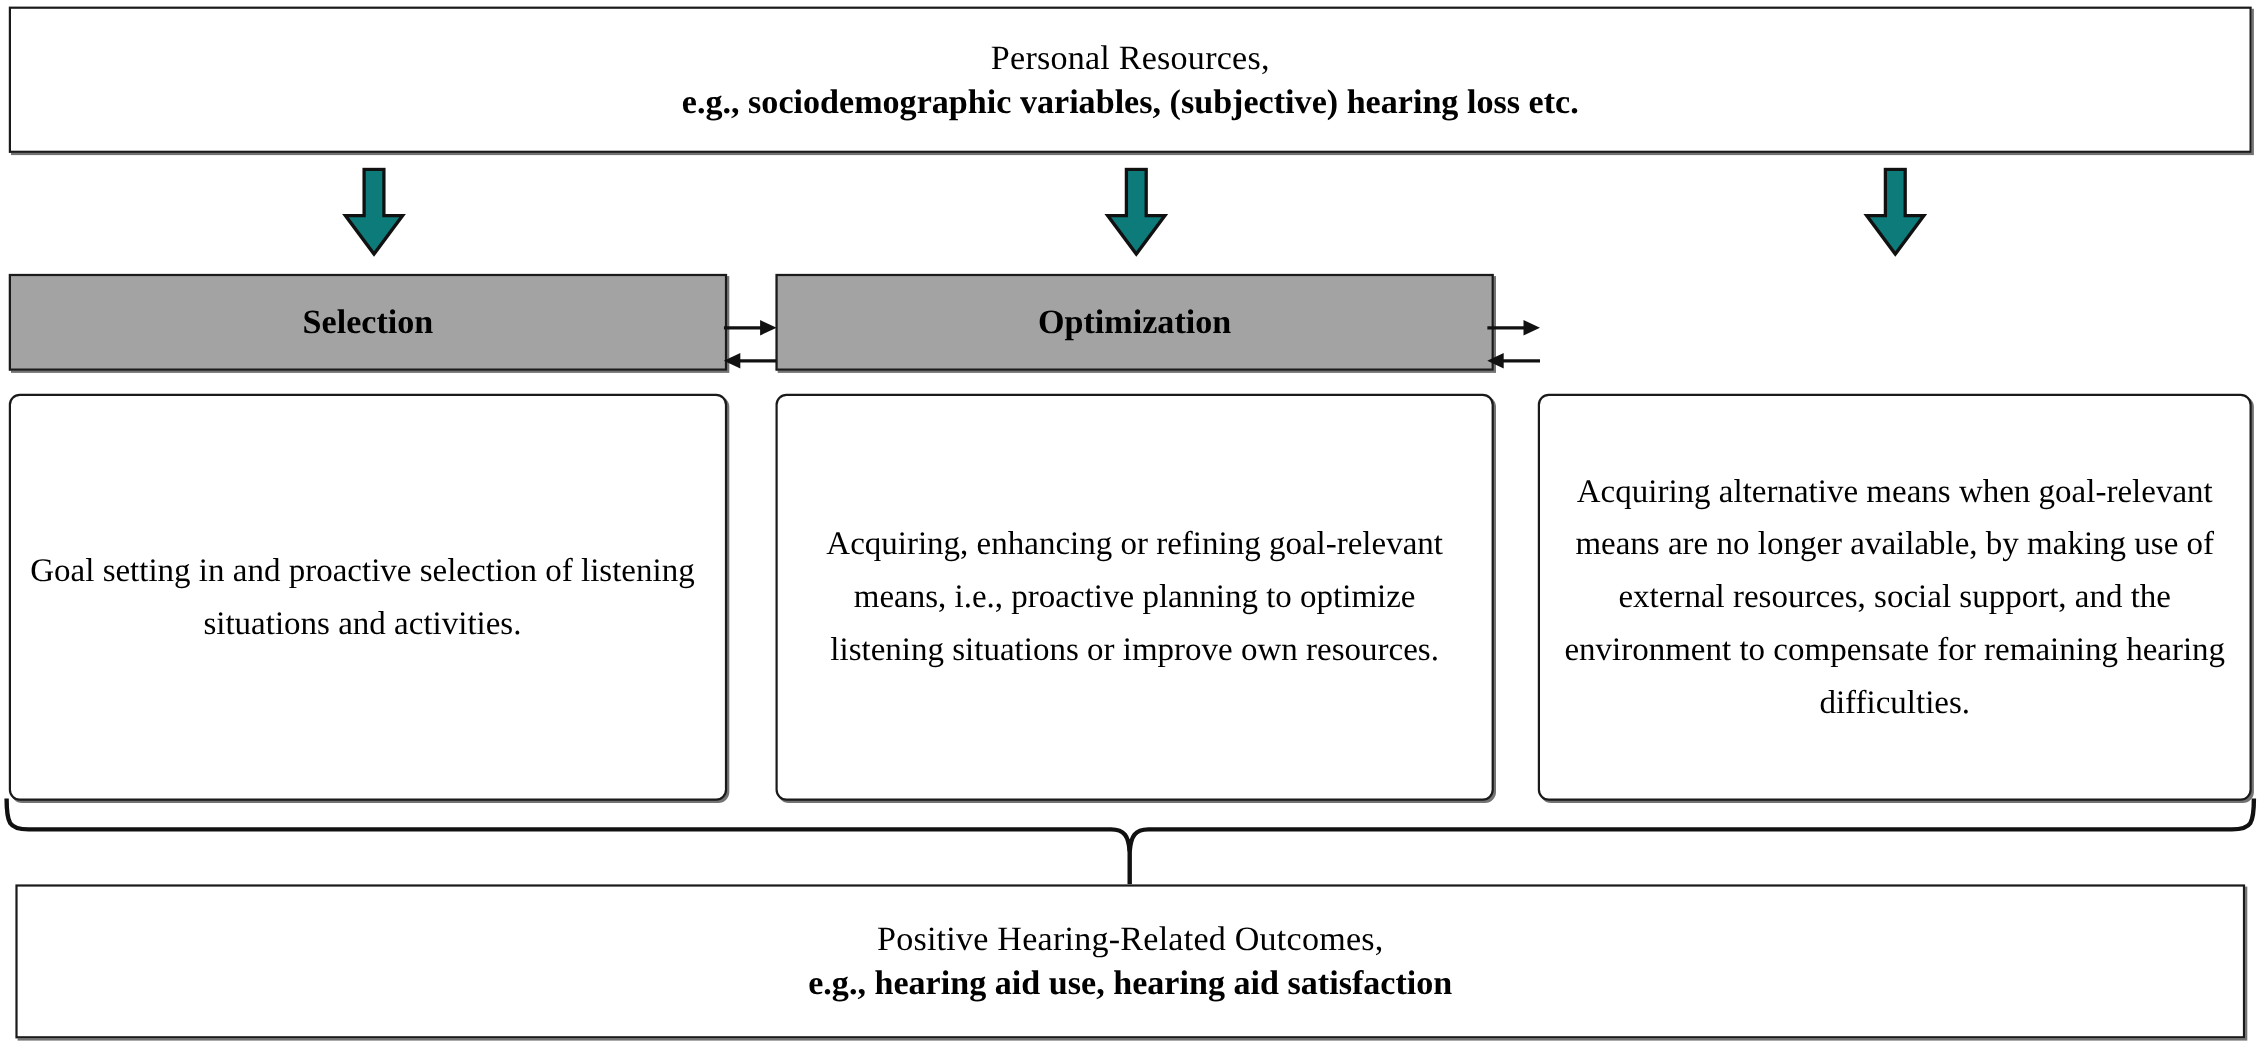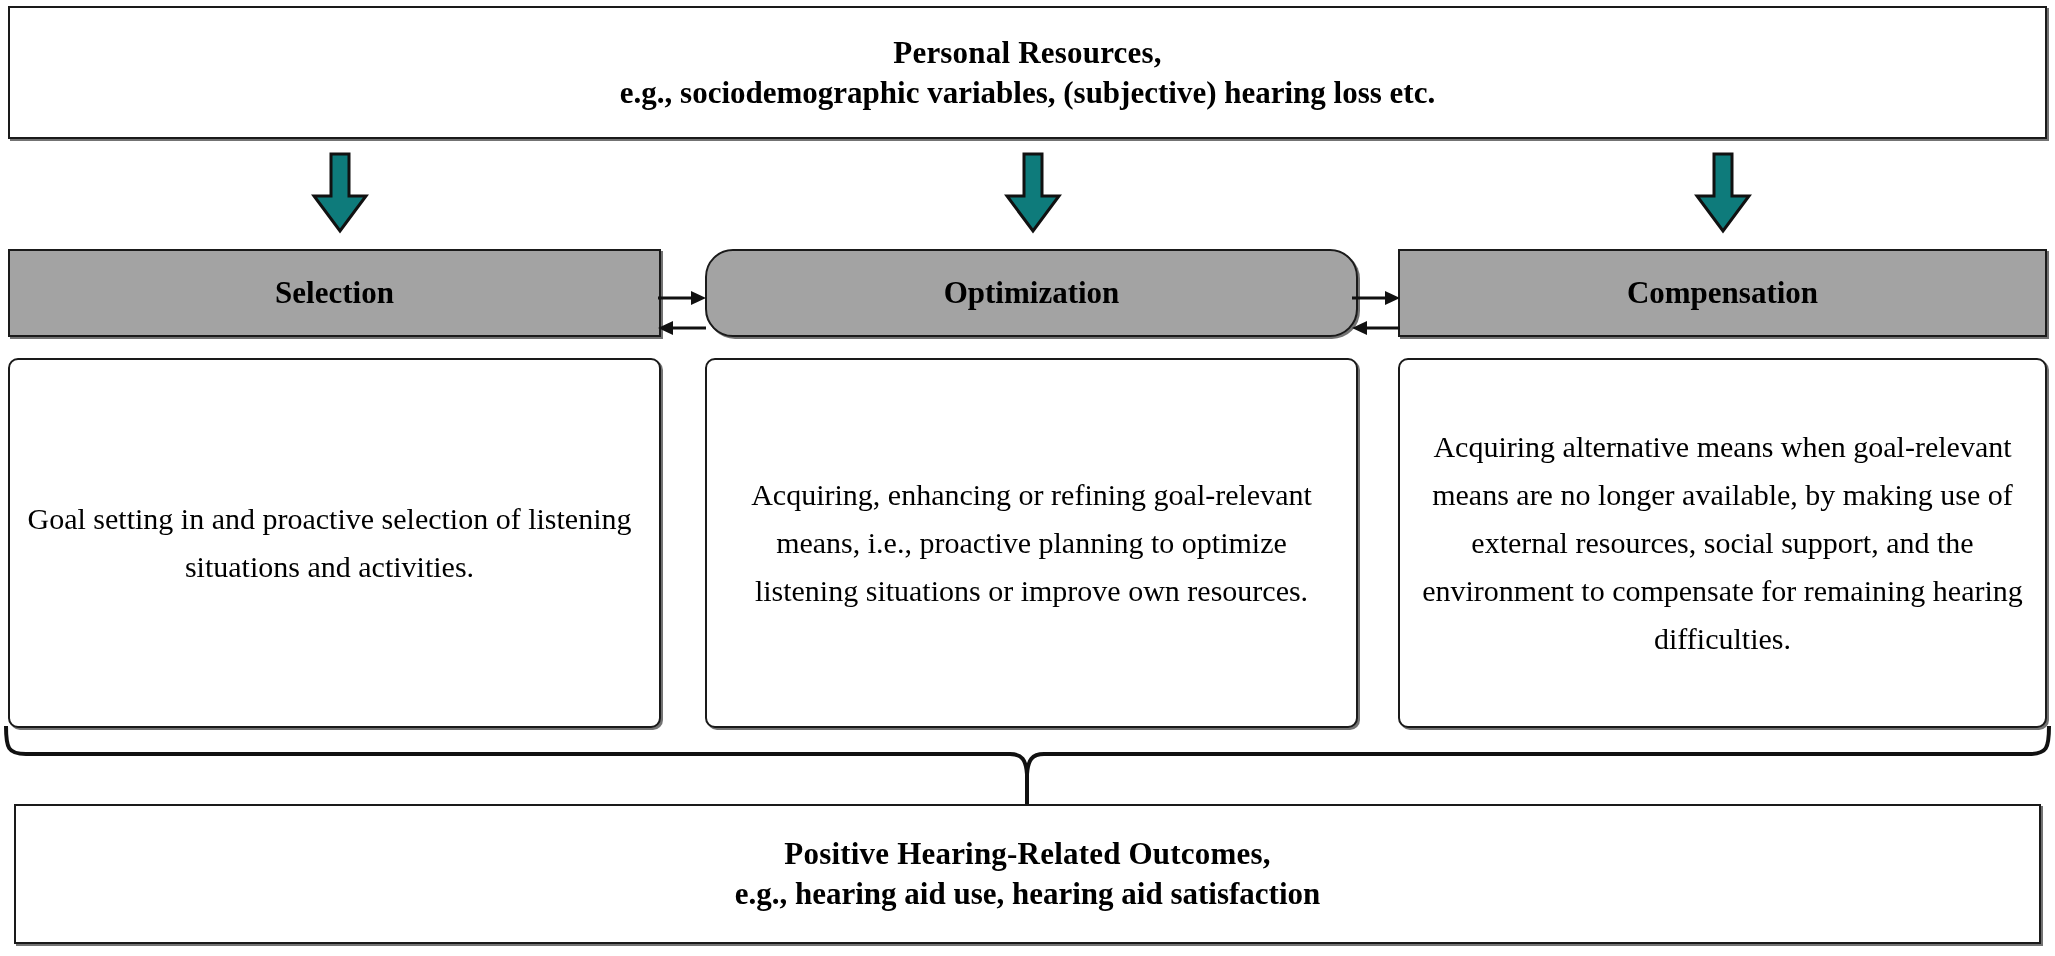--- a/index.html
+++ b/index.html
@@ -37,21 +37,21 @@
 
   
   #top-box {
     left: 8px;
     top: 6px;
     width: 2039px;
     height: 133px;
     padding: 0 40px;
   }
   .banner-title {
-    font-weight: bold;
+    font-weight: normal;
     font-size: 31px;
     line-height: 40px;
     letter-spacing: 0.2px;
   }
   .banner-sub {
     font-weight: bold;
     font-size: 31px;
     line-height: 40px;
   }
 
@@ -63,21 +63,21 @@
   }
 
   
   .header-box {
     height: 88px;
     background: #a3a3a3;
     font-weight: bold;
     font-size: 31px;
   }
   #header-selection    { left: 8px;    top: 249px; width: 653px; }
-  #header-optimization { left: 705px;  top: 249px; width: 653px; border-radius: 28px; }
+  #header-optimization { left: 705px;  top: 249px; width: 653px; }
   #header-compensation { left: 1398px; top: 249px; width: 649px; }
 
   
   .desc-box {
     top: 358px;
     height: 370px;
     padding: 14px 22px;
     font-size: 30px;
     line-height: 48px;
     border-radius: 10px;
@@ -137,23 +137,20 @@
   </svg>
 
   <div class="box shadowed header-box" id="header-selection">
     <span>Selection</span>
   </div>
 
   <div class="box shadowed header-box" id="header-optimization">
     <span>Optimization</span>
   </div>
 
-  <div class="box shadowed header-box" id="header-compensation">
-    <span>Compensation</span>
-  </div>
 
   <svg class="connector" id="connector-sel-opt" viewBox="0 0 48 62">
     <line x1="0" y1="16" x2="40" y2="16" stroke="#111111" stroke-width="3"></line>
     <polygon points="48,16 33,9 33,23" fill="#111111"></polygon>
     <line x1="48" y1="46" x2="8" y2="46" stroke="#111111" stroke-width="3"></line>
     <polygon points="0,46 15,39 15,53" fill="#111111"></polygon>
   </svg>
 
   <svg class="connector" id="connector-opt-com" viewBox="0 0 48 62">
     <line x1="0" y1="16" x2="40" y2="16" stroke="#111111" stroke-width="3"></line>

